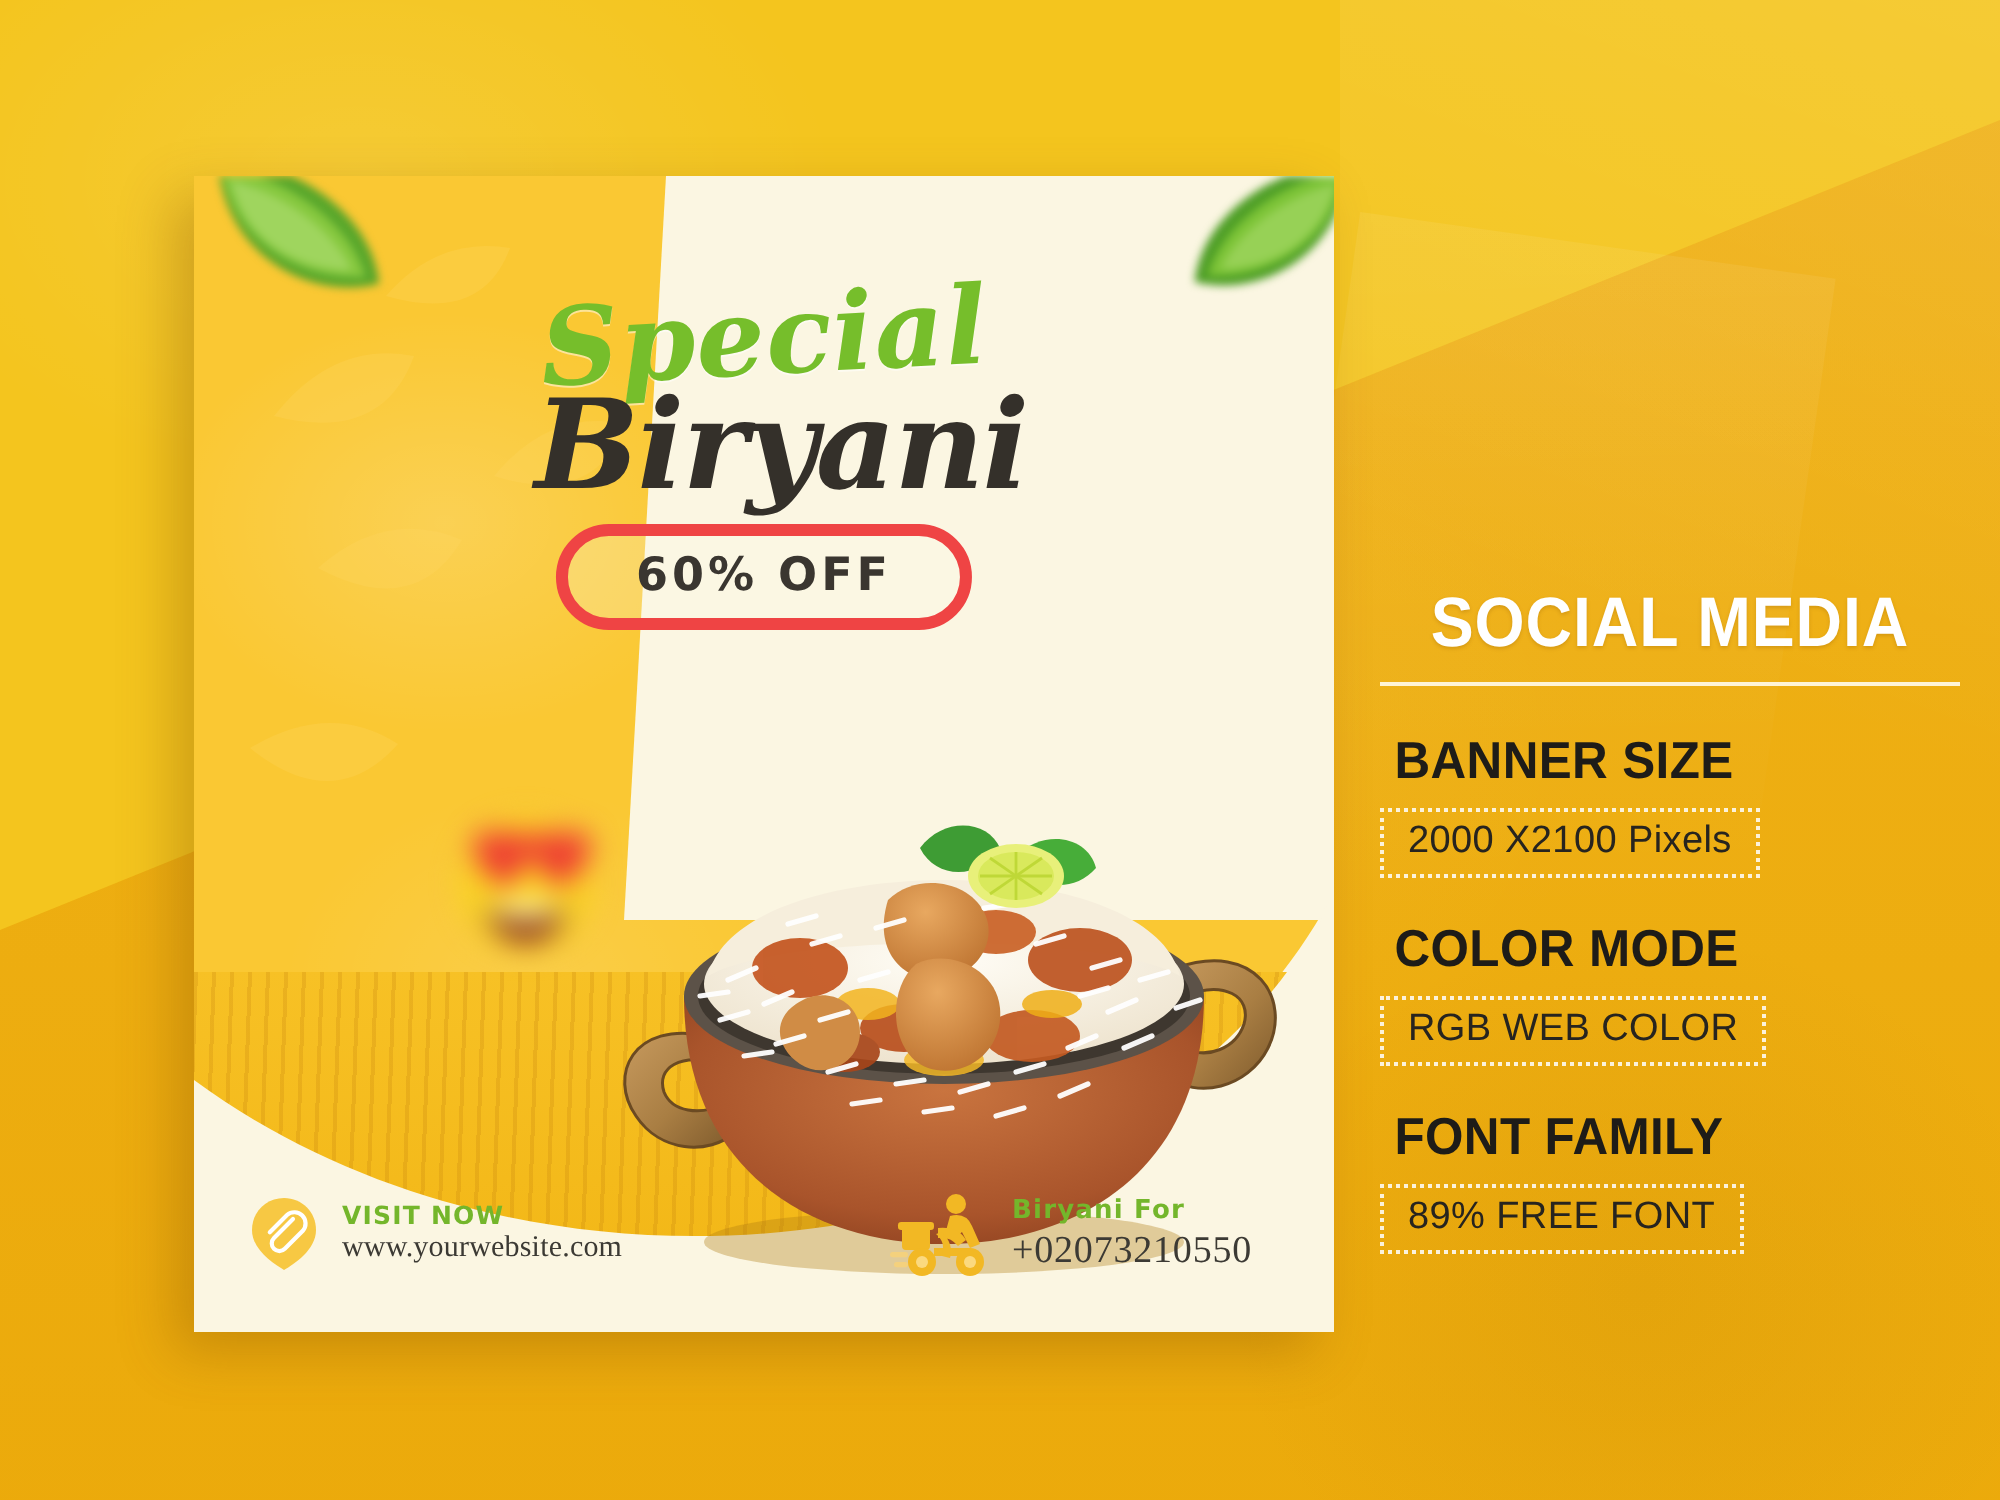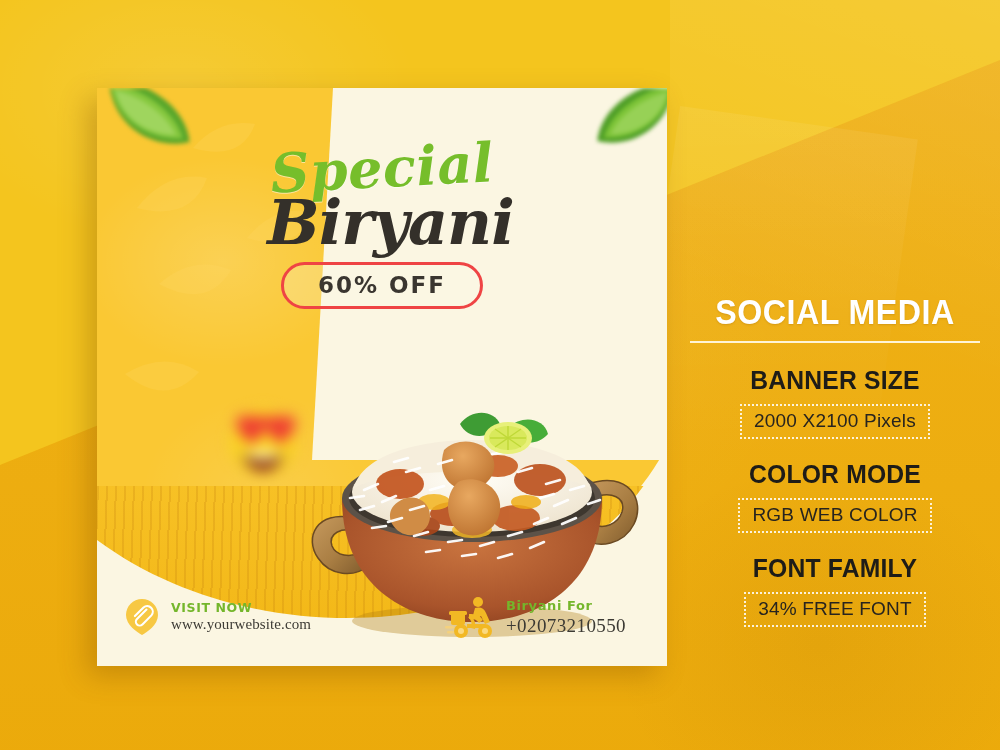--- a/index.html
+++ b/index.html
@@ -74,21 +74,21 @@
   }
   .h-biryani{
     font-family:"DejaVu Serif",serif;
     font-style:italic;font-weight:700;
     font-size:62px;color:#34302A;
     letter-spacing:-1px;
     position:absolute;left:0;right:0;top:98px;padding-left:17px;
   }
   .pill{
     position:absolute;left:50%;top:174px;transform:translateX(-50%);
-    border:3px solid #ef4444;border-radius:30px;
+    border:6px solid #ef4444;border-radius:30px;
     padding:7px 34px 8px;
     background:rgba(253,250,230,.25);
   }
   .pill span{
     font-family:"DejaVu Sans",sans-serif;
     font-weight:700;font-size:23px;color:#3A3630;letter-spacing:2px;
   }
 
   
   .footer{position:absolute;left:0;bottom:0;width:570px;height:82px;}
@@ -102,21 +102,21 @@
   .f-del .f-txt-top{font-size:13px;}
   .f-del .f-txt-bot{font-size:19px;letter-spacing:.4px;}
 
   
   .panel{position:absolute;left:690px;top:292px;width:290px;}
   .p-title{font-family:"Liberation Sans",sans-serif;font-weight:700;
     font-size:35px;color:#FFFFFF;letter-spacing:.5px;text-align:center;
     transform:scaleX(.92);transform-origin:center;
     text-shadow:0 1px 2px rgba(140,85,0,.25);}
   .p-rule{height:2px;background:#FFF8E0;margin:9px 0 22px;opacity:.95;}
-  .p-group{text-align:center;margin-bottom:20px;}
+  .p-group{text-align:left;margin-bottom:20px;}
   .p-head{font-family:"Liberation Sans",sans-serif;font-weight:700;
     font-size:26px;color:#1E1C18;letter-spacing:.2px;
     transform:scaleX(.95);transform-origin:center;}
   .p-box{display:inline-block;margin-top:8px;padding:4px 12px 5px;
     border:2px dotted rgba(255,255,255,.85);}
   .p-val{font-family:"Liberation Sans",sans-serif;font-size:19px;color:#27241F;
     letter-spacing:.2px;}
 </style>
 </head>
 <body>
@@ -367,18 +367,18 @@
     <div class="p-group">
       <div class="p-head">COLOR MODE</div>
       <div class="p-box">
         <span class="p-val">RGB WEB COLOR</span>
       </div>
     </div>
 
     <div class="p-group">
       <div class="p-head">FONT FAMILY</div>
       <div class="p-box">
-        <span class="p-val">34% FREE FONT</span>
+        <span class="p-val">89% FREE FONT</span>
       </div>
     </div>
   </div>
 
 </div>
 
 </body></html>

